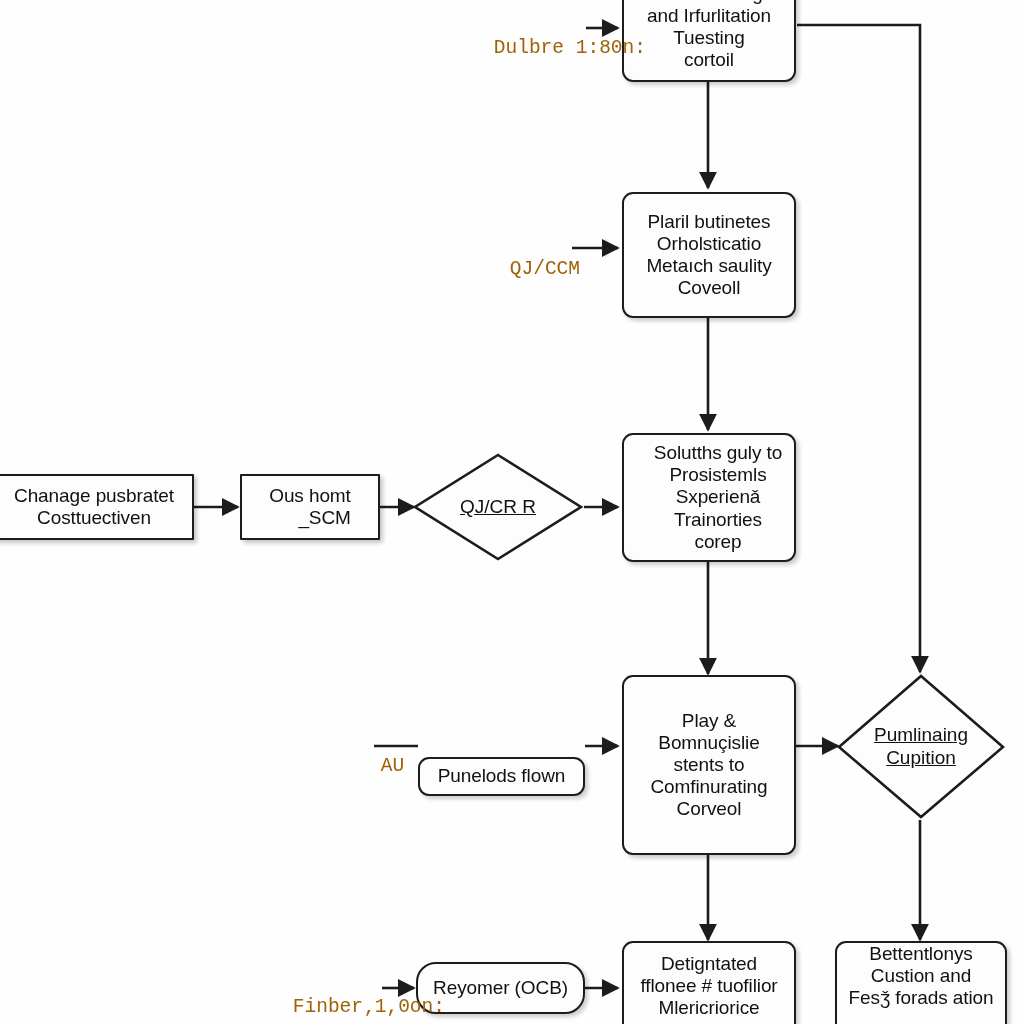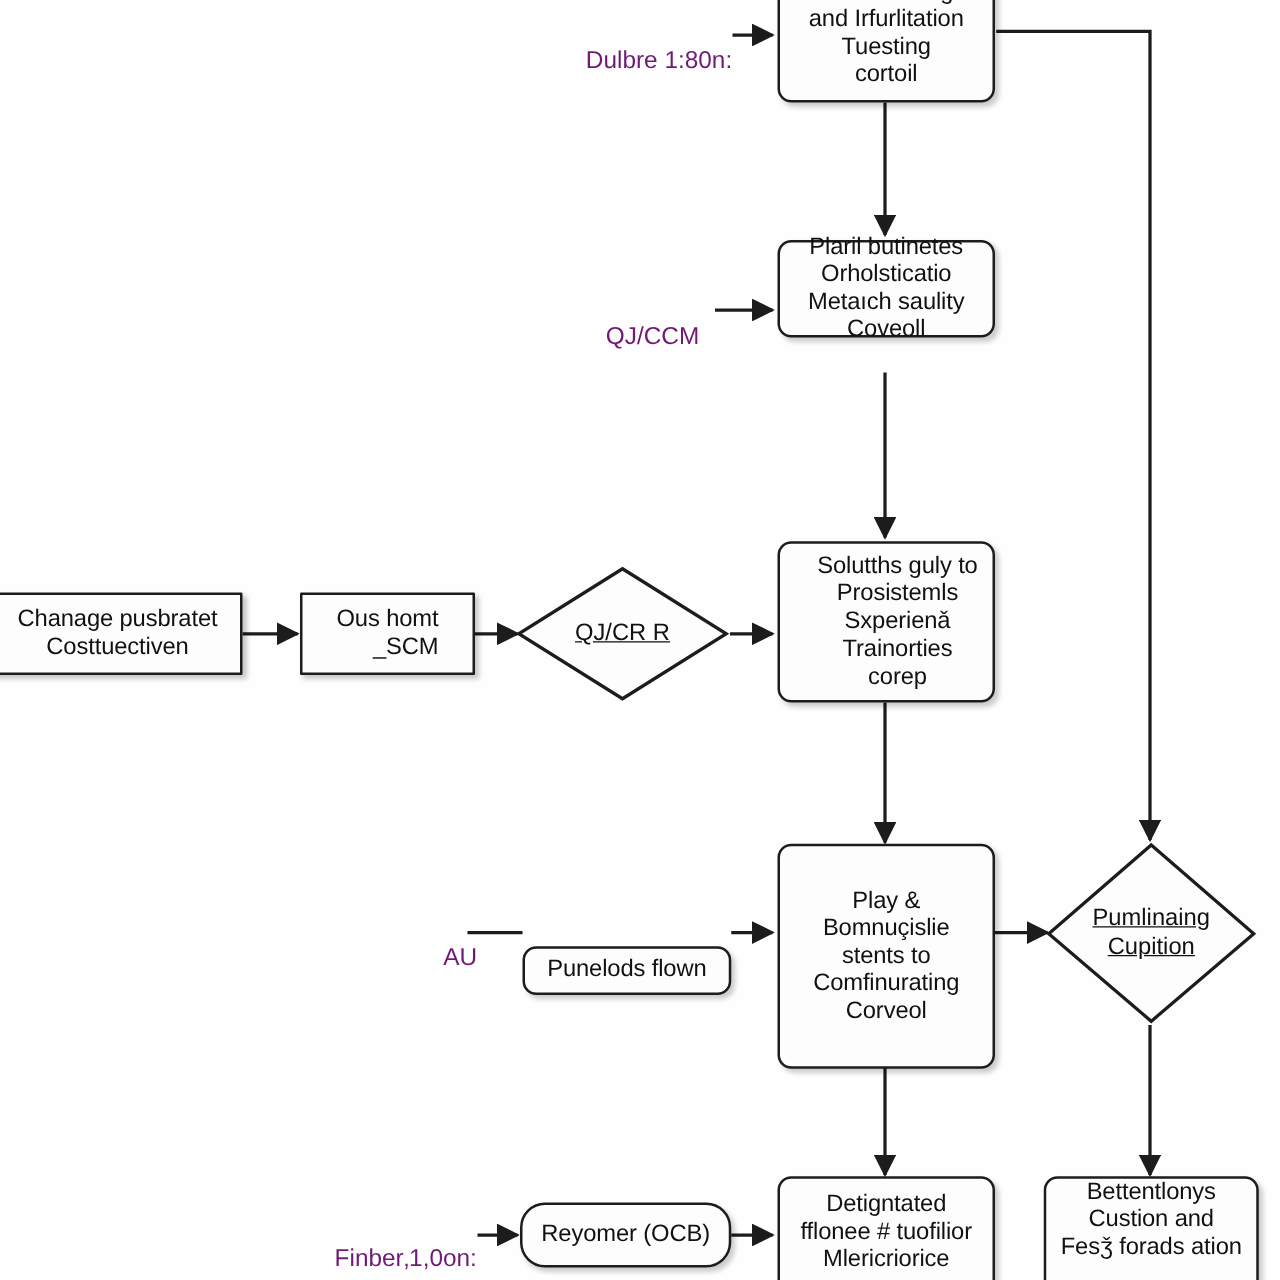--- a/index.html
+++ b/index.html
@@ -60,25 +60,26 @@
     color: #111111;
     font-size: 19px;
     line-height: 1.16;
     white-space: pre-line;
     z-index: 2;
     text-decoration: underline;
   }
 
   .side-label {
     position: absolute;
-    color: #701a75;
+    color: #a16207;
     font-size: 19.5px;
     line-height: 1.1;
     white-space: pre;
     z-index: 3;
+    font-family: Liberation Mono, monospace;
   }
 </style>
 </head>
 <body>
 
 <div id="canvas">
 
   <svg id="svg-layer" viewBox="0 0 1024 1024" xmlns="http://www.w3.org/2000/svg">
     <defs>
       <marker id="arrow" viewBox="0 0 10 10" refX="9" refY="5" markerWidth="7" markerHeight="7" orient="auto-start-reverse">
@@ -123,21 +124,21 @@
     </g>
   </svg>
 
   <div class="node rounded" style="left:622px; top:-28px; width:174px; height:110px;">
     <span class="txt">Sanorializing
 and Irfurlitation
 Tuesting
 cortoil</span>
   </div>
 
-  <div class="node rounded" style="left:622px; top:192px; width:174px; height:78px;">
+  <div class="node rounded" style="left:622px; top:192px; width:174px; height:126px;">
     <span class="txt">Plaril butinetes
 Orholsticatio
 Metaıch saulity
 Coveoll</span>
   </div>
 
   <div class="node rounded" style="left:622px; top:433px; width:174px; height:129px;padding-left:18px;">
     <span class="txt">Solutths guly to
 Prosistemls
 Sxperienǎ

